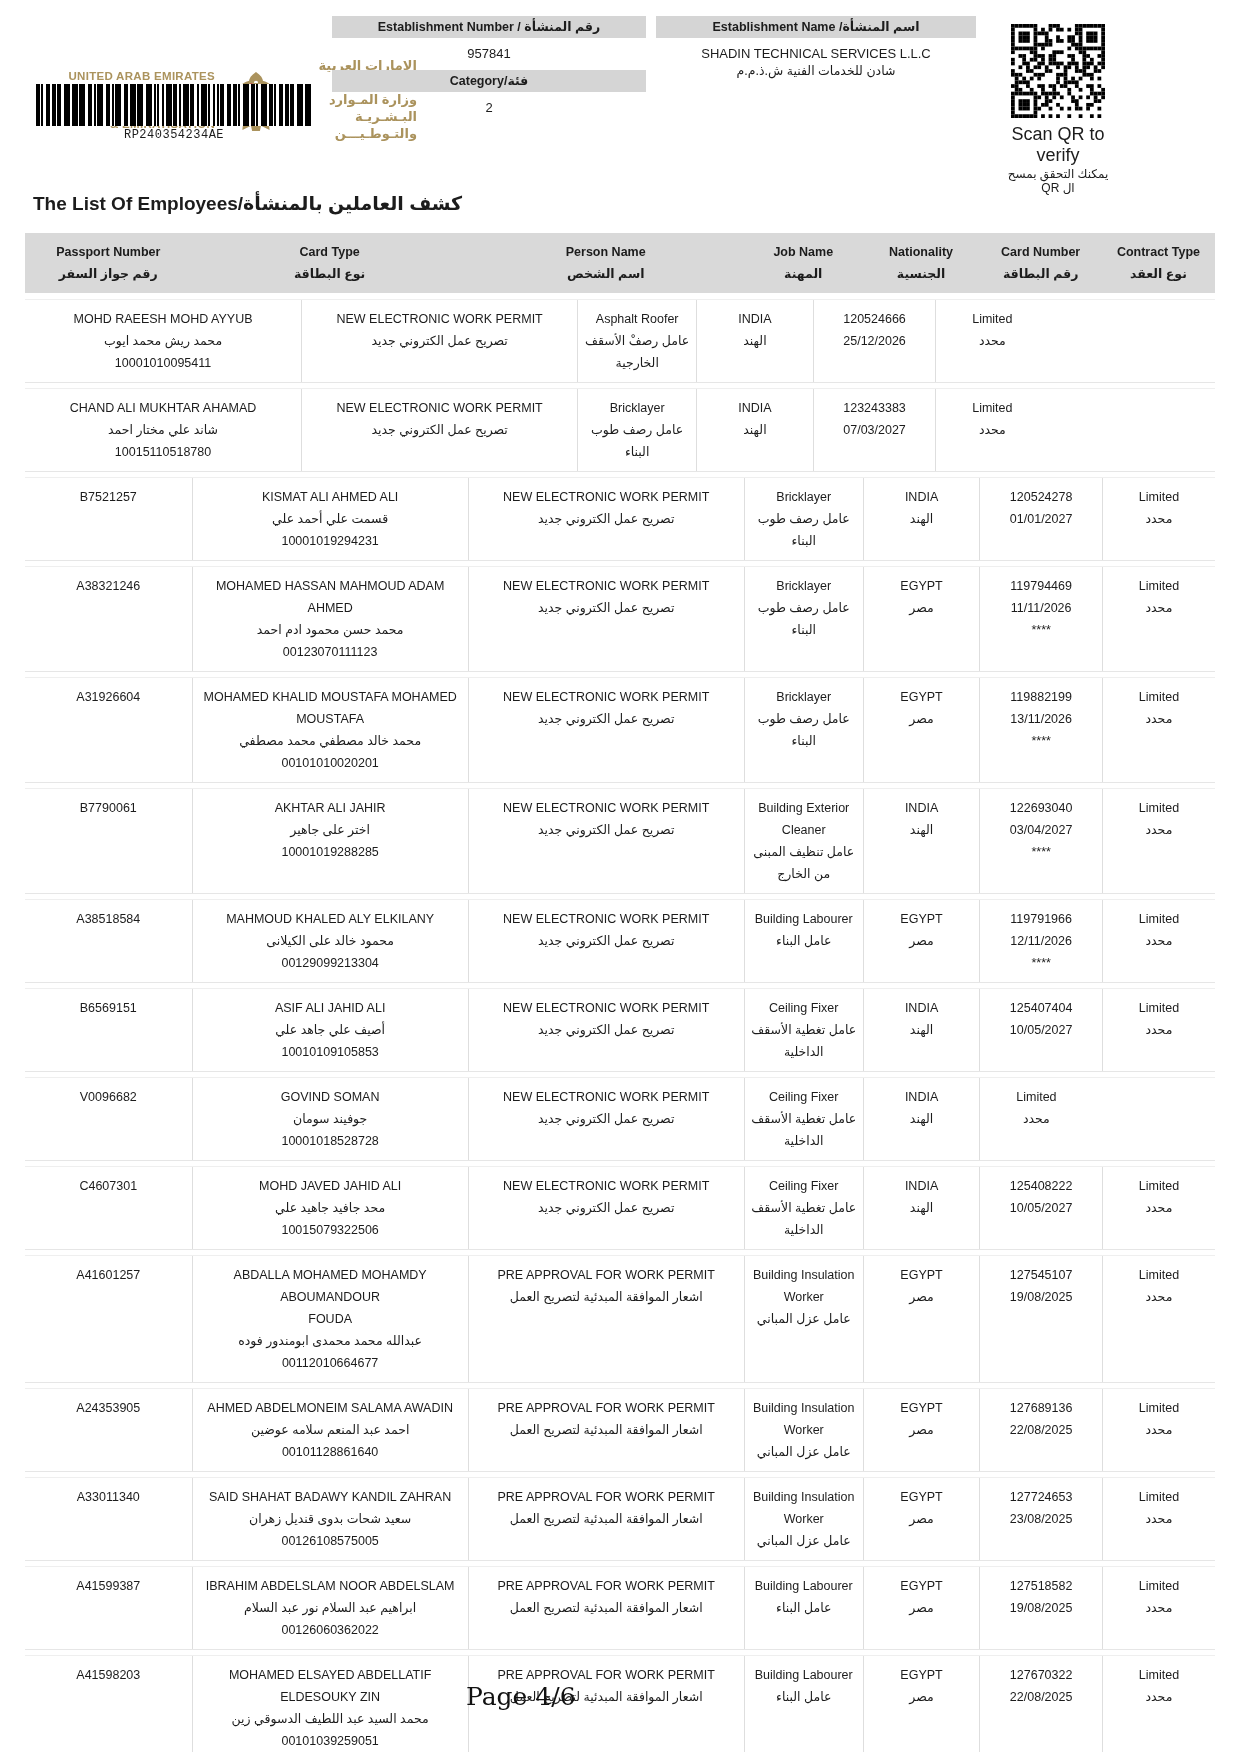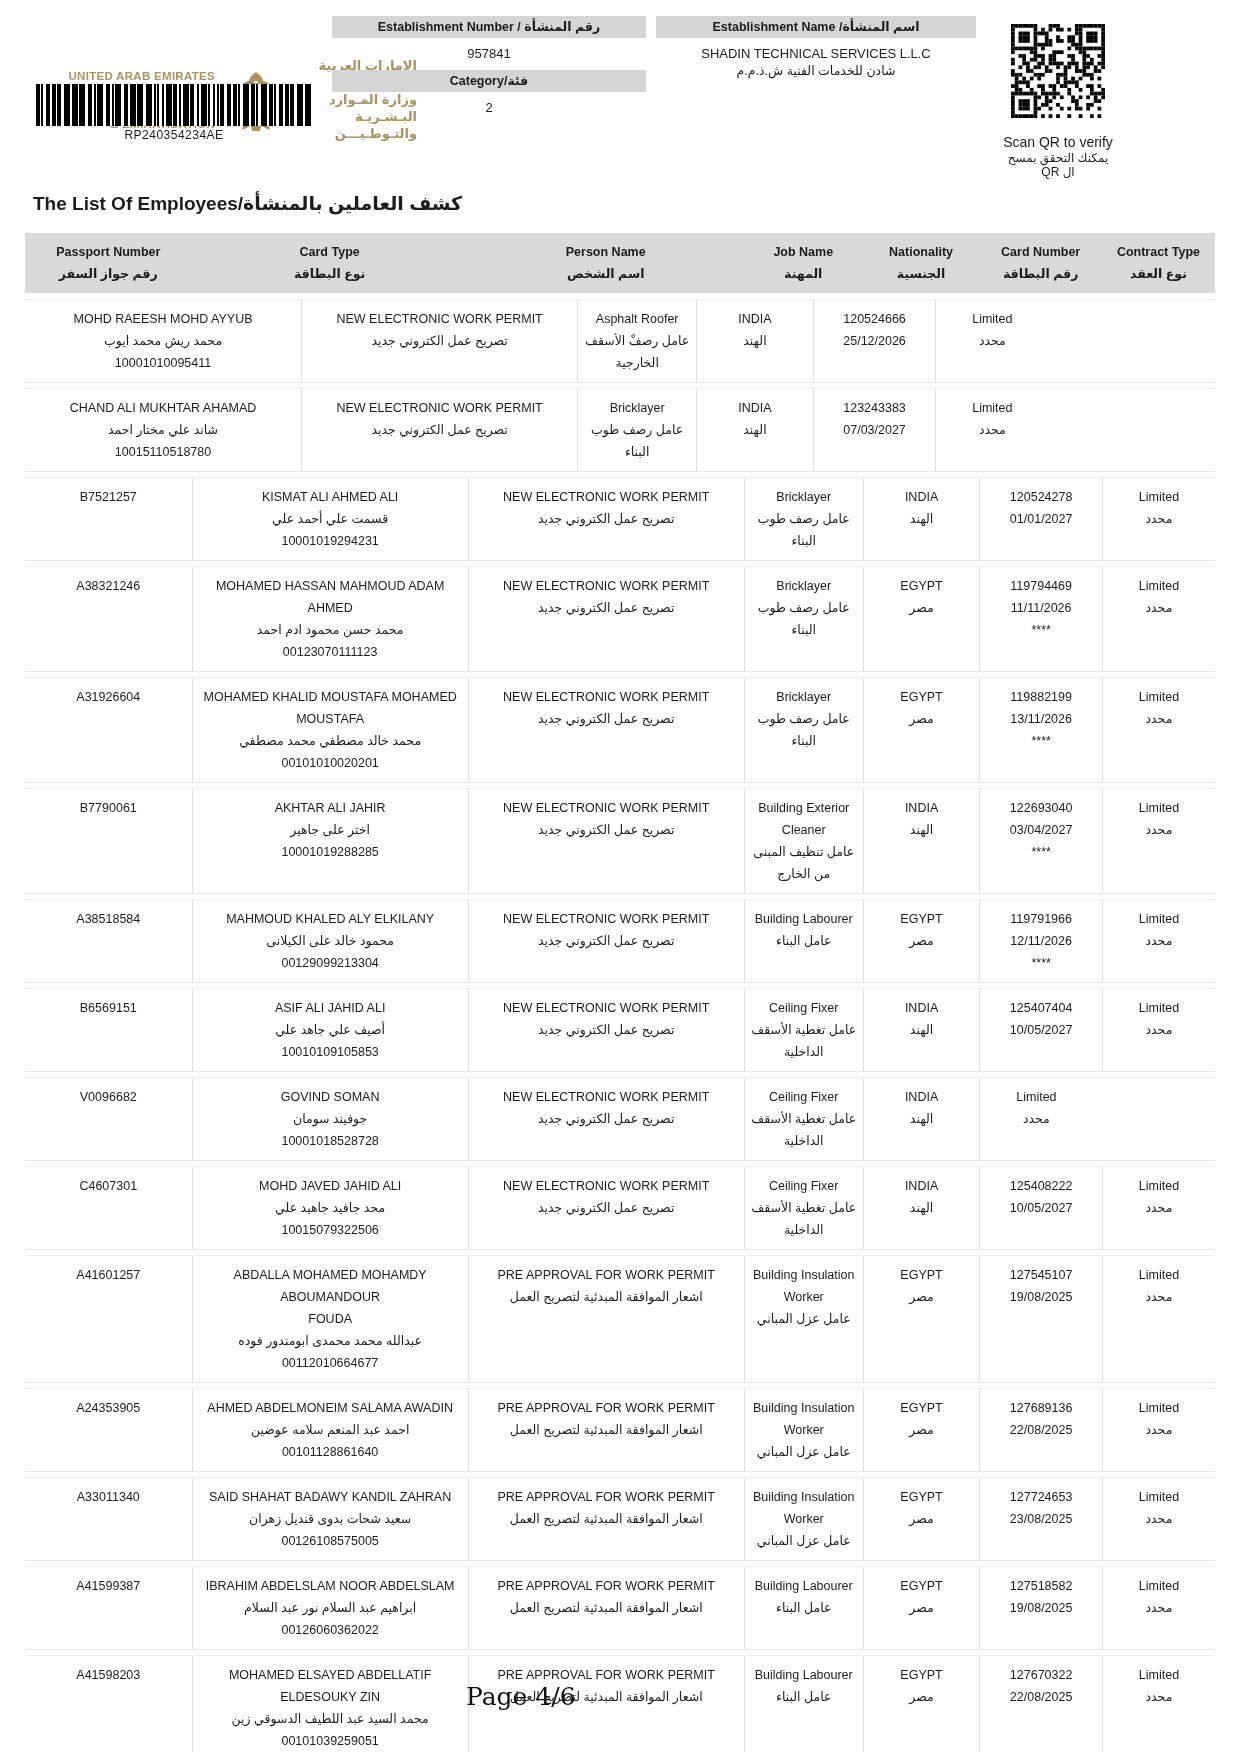--- a/index.html
+++ b/index.html
@@ -6,35 +6,35 @@
   html,body { width:1240px; height:1752px; background:#ffffff; overflow:hidden;
               font-family:"Liberation Sans","DejaVu Sans",sans-serif; color:#1c1c1c; }
   .page { position:relative; width:1240px; height:1752px; }
 
   
   .ministry { position:absolute; left:30px; top:14px; display:flex; align-items:center; gap:10px;margin-top:43px; }
   .min-en { width:185px; text-align:right; color:#ab935d; font-size:11.5px; line-height:16px; font-weight:bold; letter-spacing:.3px; }
   .min-ar { width:120px; text-align:right; color:#ab935d; font-size:13px; line-height:17px; font-weight:bold; direction:rtl; }
   .emblem { width:62px; height:64px; }
 
-  .barcode-wrap { position:absolute; left:36px; top:84px; width:276px; text-align:center; }
+  .barcode-wrap { position:absolute; left:36px; top:84px; width:276px; text-align:center;font-family:Liberation Mono, monospace; }
   .barcode { height:42px; display:flex; align-items:stretch; justify-content:center; }
   .barcode div { height:100%; }
   .barcode-label { font-size:12px; margin-top:2px; letter-spacing:.5px; }
 
   .band-block { position:absolute; }
   .blk-estnum { left:332px; top:16px; width:314px; }
   .blk-estname { left:656px; top:16px; width:320px; }
   .band { background:#d5d5d5; text-align:center; font-weight:bold; font-size:12.5px; padding:3px 0 4px; }
   .band-val { text-align:center; font-size:13px; padding:8px 0 9px; }
   .band-val-ar { text-align:center; font-size:12.5px; direction:rtl; padding-top:1px; }
 
   .qr-wrap { position:absolute; left:1003px; top:24px; width:110px; text-align:center; }
   .qr-box { width:94px; height:94px; margin:0 auto; }
-  .qr-cap-en { font-size:14px; margin-top:16px; }
+  .qr-cap-en { font-size:18px; margin-top:6px; }
   .qr-cap-ar { font-size:12px; direction:rtl; margin-top:1px; }
 
   
   .doc-title { position:absolute; left:33px; top:192px; font-size:19px; font-weight:bold; }
 
   
   .tbl { position:absolute; left:25px; top:233px; width:1190px; }
   .trow { display:flex; background:#ffffff; margin-bottom:5px; }
   .thead { background:#d9d9d9; margin-bottom:6px; }
   .cell { text-align:center; padding:8px 4px; line-height:22px; font-size:12.5px; }

